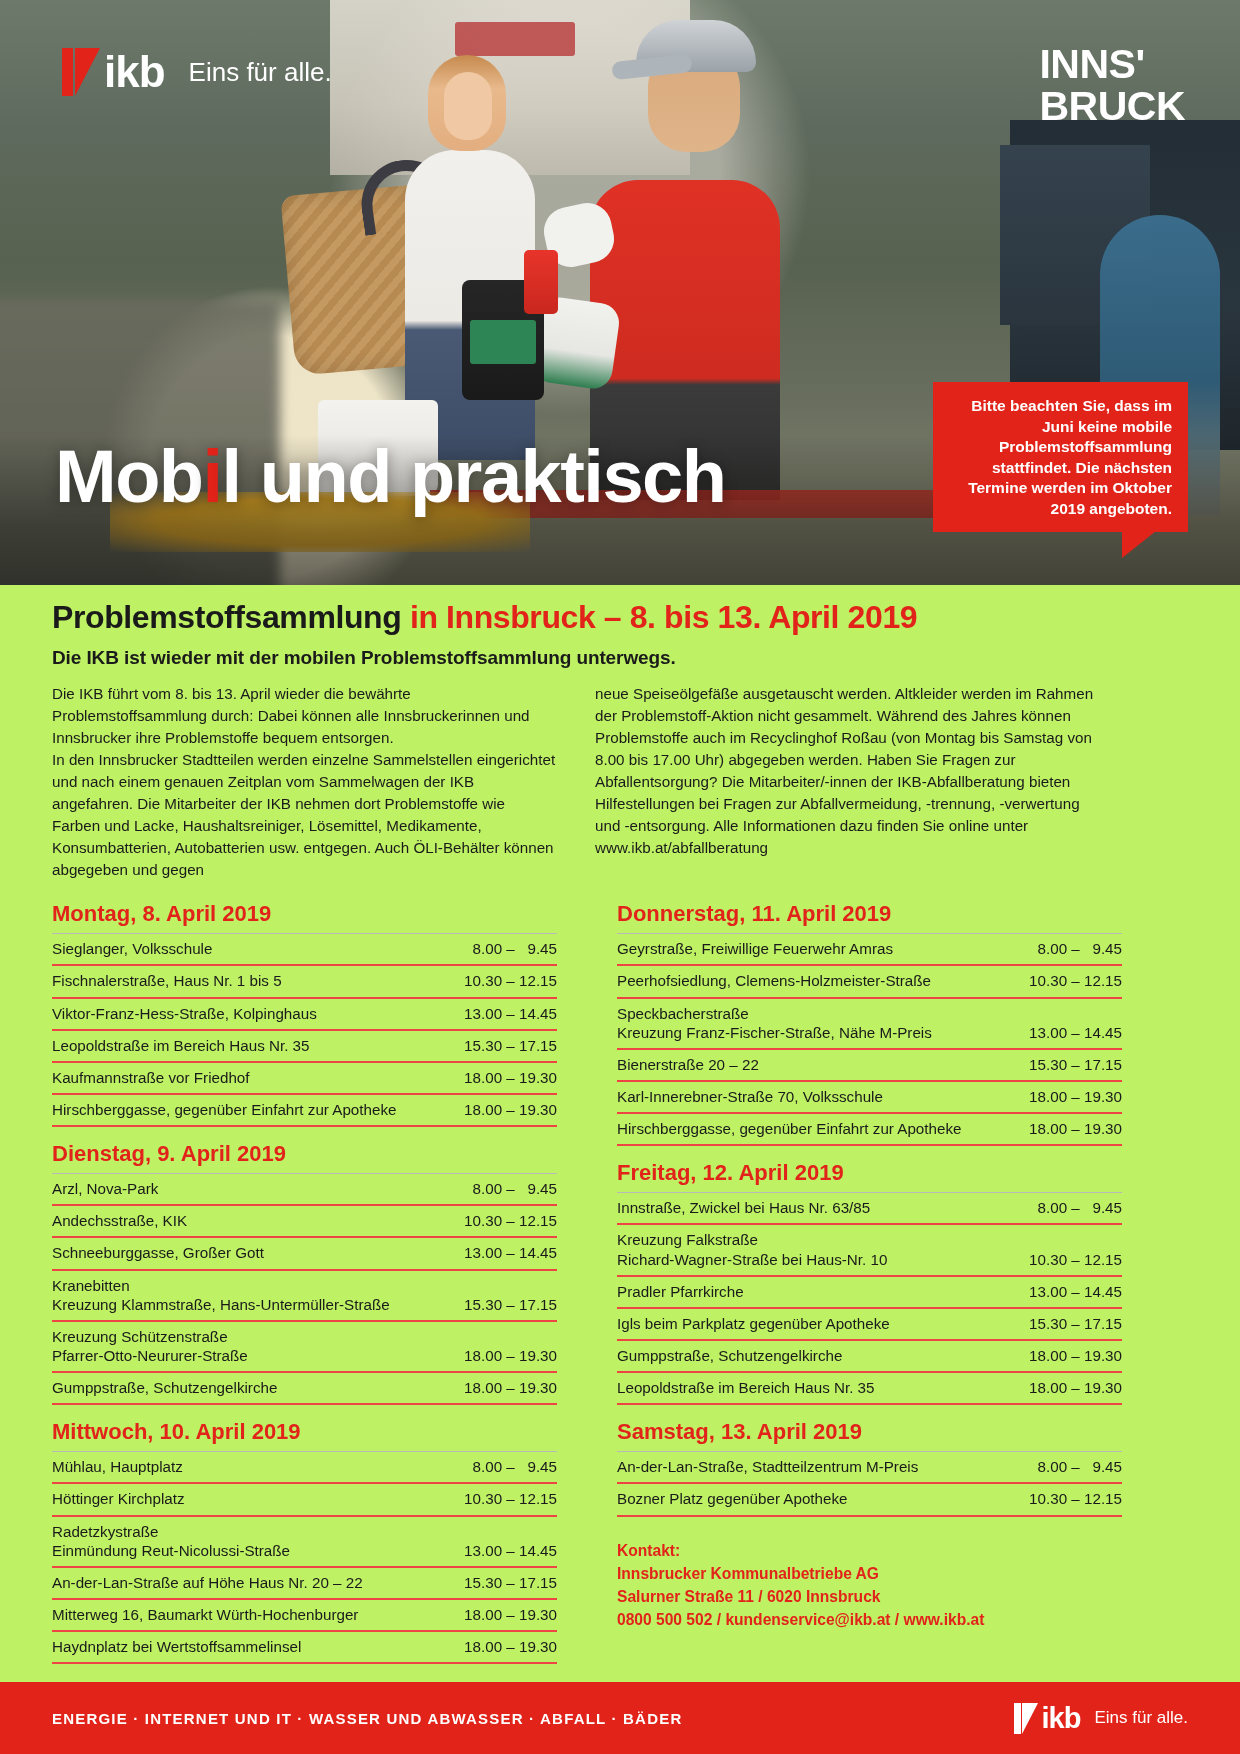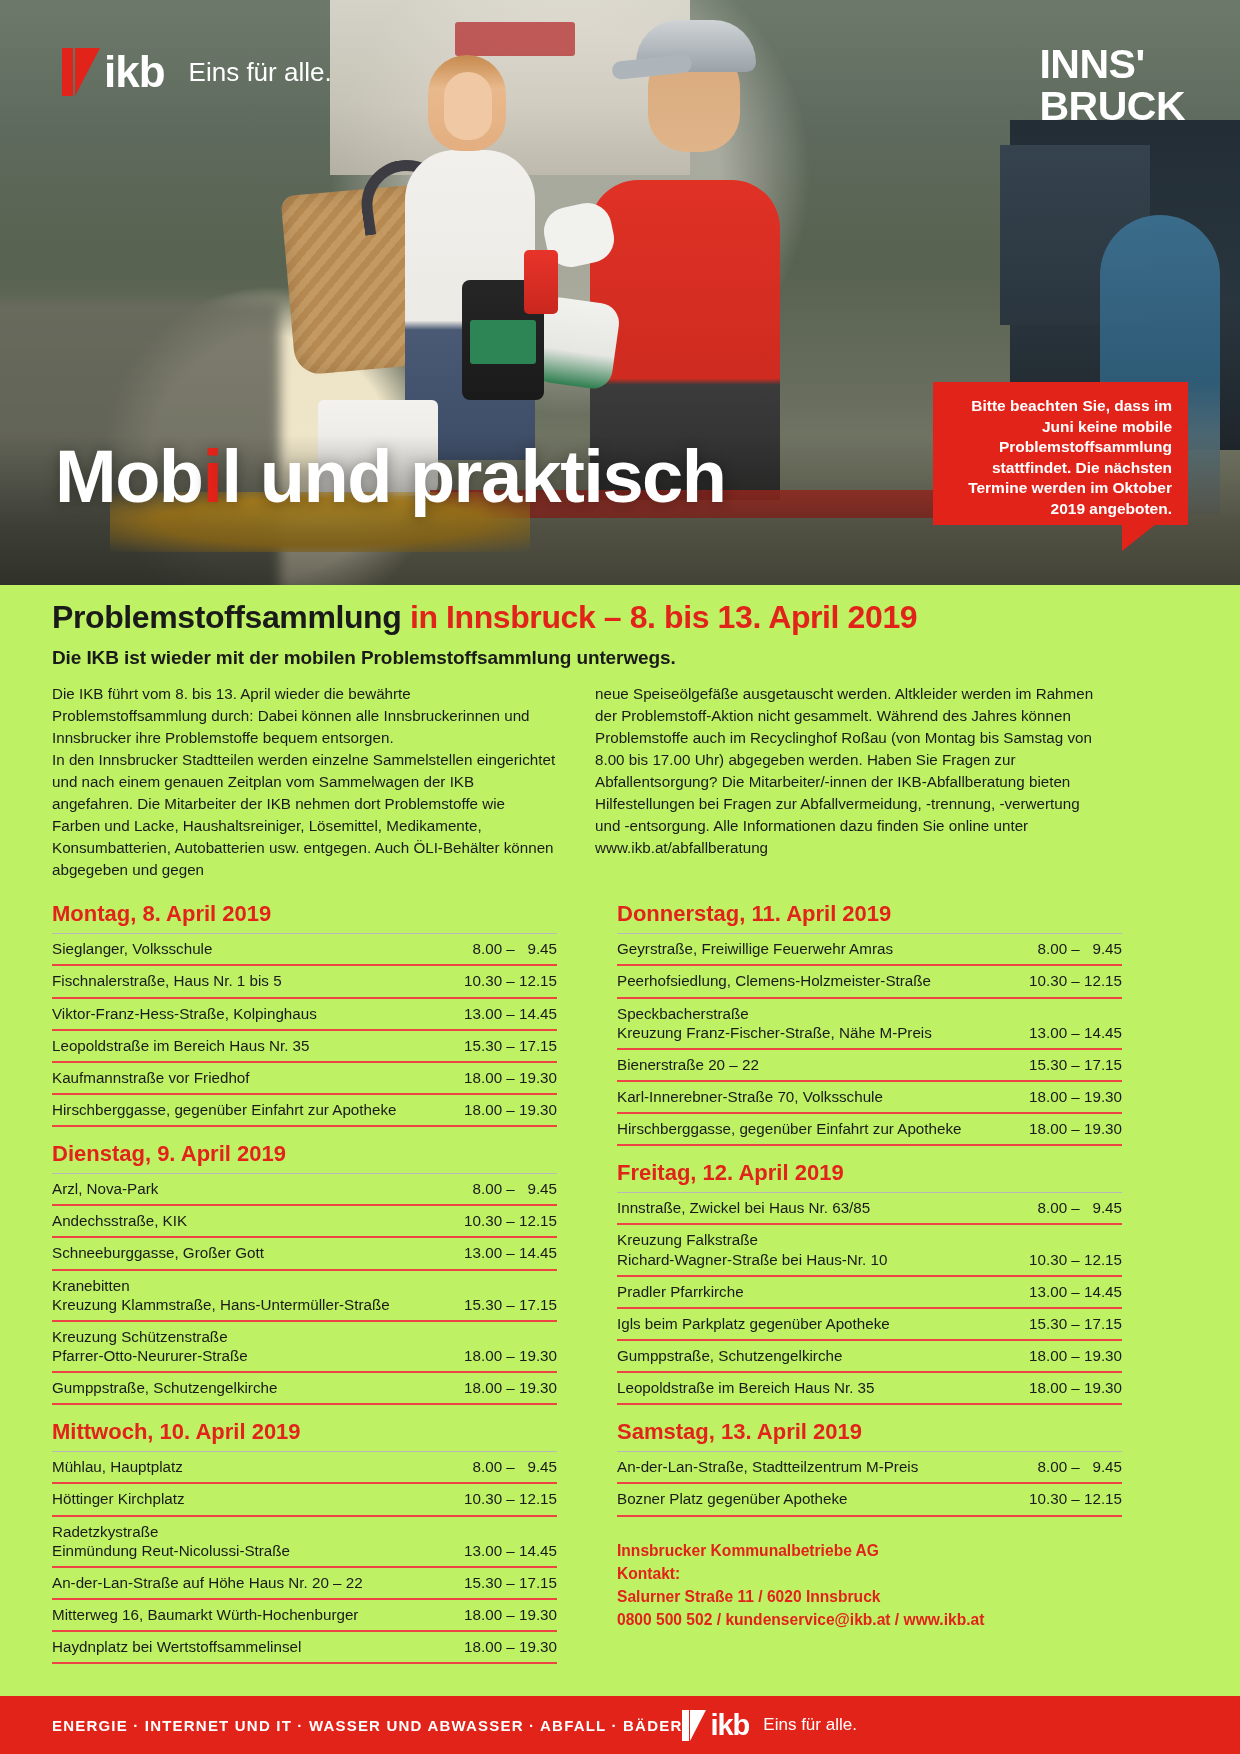--- a/index.html
+++ b/index.html
@@ -169,21 +169,21 @@
     font-size:74px; font-weight:bold; color:#ffffff;
     letter-spacing:-1.5px;
     text-shadow: 0 2px 14px rgba(0,0,0,.35);
   }
   .hero-title .accent { color:#e2231a; }
 
   
   .callout {
     position:absolute; right:52px; top:382px; width:255px;
     background:#e2231a; color:#fff;
-    padding:14px 16px 5px 16px;
+    padding:14px 16px 12px 16px;
     text-align:right;
     font-size:15.5px; font-weight:bold; line-height:1.33;
   }
   .callout::after{
     content:""; position:absolute; right:32px; bottom:-26px;
     border-left:0 solid transparent; border-right:34px solid transparent;
     border-top:27px solid #e2231a;
   }
 
   
@@ -214,23 +214,23 @@
   .row .place { padding-right:10px; }
   .row .time { white-space:pre; font-variant-numeric: tabular-nums; flex:none; }
 
   .contact {
     color:#e2231a; font-weight:bold; font-size:15.6px; line-height:1.48;
     margin-top:22px;
   }
 
   
   .footer {
-    position:absolute; left:0; bottom:0; width:1240px; height:58px;
+    position:absolute; left:0; bottom:0; width:1240px; height:72px;
     background:#e2231a; color:#fff;
-    display:flex; align-items:center; justify-content:flex-start;
+    display:flex; align-items:center; justify-content:space-between;
     padding:16px 52px;
   }
   .footer-text { font-size:15px; font-weight:bold; letter-spacing:1.2px; }
   .footer-logo { display:flex; align-items:center; }
   .footer-mark { width:25px; height:31px; position:relative; margin-right:3px; }
   .footer-mark .bar { position:absolute; left:0; top:0; width:7px; height:31px; background:#fff; }
   .footer-mark .tri { position:absolute; left:8px; top:0; width:0; height:0;
      border-left:16px solid #fff; border-bottom:31px solid transparent; }
   .footer-ikb { color:#fff; font-size:29px; font-weight:bold; letter-spacing:-1px; line-height:1; }
   .footer-claim { color:#fff; font-size:17px; margin-left:14px; }
@@ -437,22 +437,22 @@
           <div class="day-title">Samstag, 13. April 2019</div>
           <div class="row">
             <div class="place">An-der-Lan-Straße, Stadtteilzentrum M-Preis</div>
             <div class="time">8.00 –   9.45</div>
           </div>
           <div class="row">
             <div class="place">Bozner Platz gegenüber Apotheke</div>
             <div class="time">10.30 – 12.15</div>
           </div>
         <div class="contact" id="contact-block">
+            <div>Kontakt:</div>
             <div>Innsbrucker Kommunalbetriebe AG</div>
-            <div>Kontakt:</div>
             <div>Salurner Straße 11 / 6020 Innsbruck</div>
             <div>0800 500 502 / kundenservice@ikb.at / www.ikb.at</div>
           </div>
       </div>
     </div>
   </div>
 
   <div class="footer">
     <div class="footer-text">ENERGIE · INTERNET UND IT · WASSER UND ABWASSER · ABFALL · BÄDER</div>
     <div class="footer-logo">

